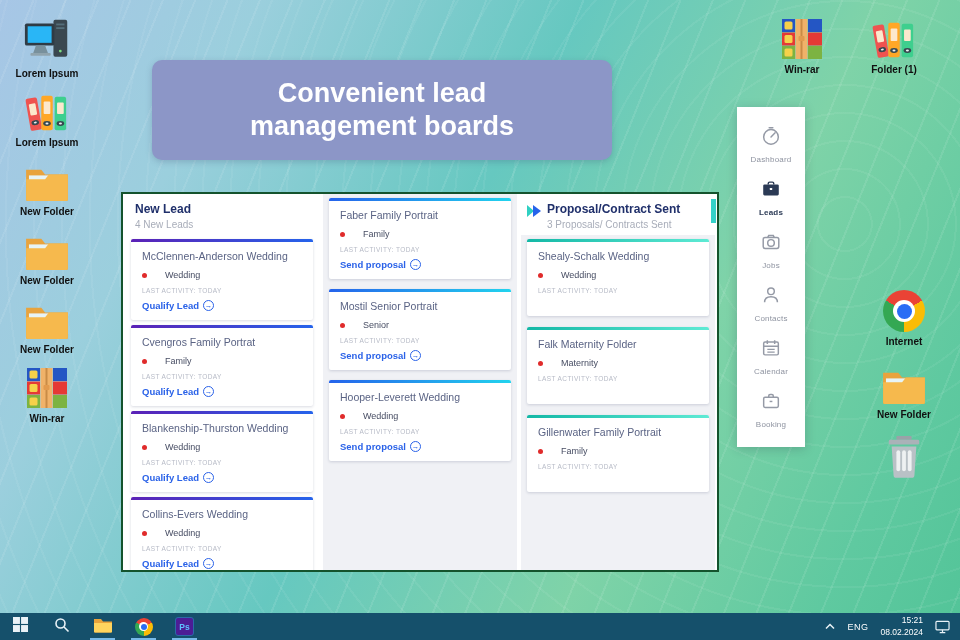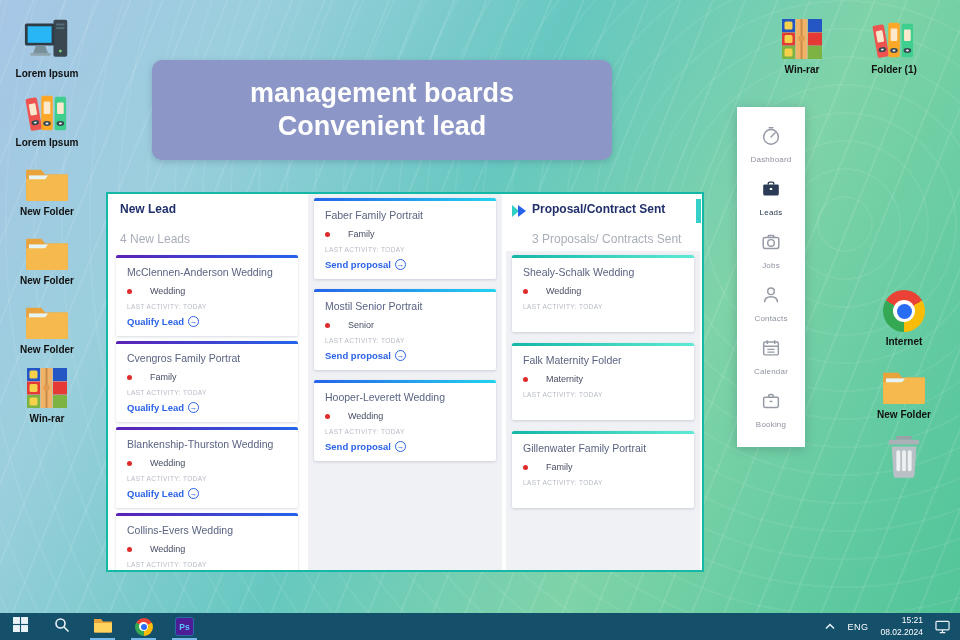--- a/index.html
+++ b/index.html
@@ -30,28 +30,28 @@
   .taskbar .chrome-white{width:9px;height:9px;margin:-4.5px 0 0 -4.5px}
   .taskbar .chrome-blue{width:6px;height:6px;margin:-3px 0 0 -3px}
 
   
   .banner{position:absolute;left:152px;top:60px;width:460px;height:100px;background:#8c96c7;
     border-radius:10px;display:flex;flex-direction:column;align-items:center;justify-content:center;
     color:#fff;font-weight:700;font-size:27px;line-height:1.23;text-align:center;
     box-shadow:0 2px 6px rgba(60,70,110,.25)}
 
   
-  .board{position:absolute;left:106px;top:192px;width:598px;height:380px;background:#fff;
-    border:2px solid #14b8a6;box-sizing:border-box;display:flex;overflow:hidden}
+  .board{position:absolute;left:121px;top:192px;width:598px;height:380px;background:#fff;
+    border:2px solid #14532d;box-sizing:border-box;display:flex;overflow:hidden}
   .column{flex:1 1 0;display:flex;flex-direction:column;min-width:0}
   .col-header{padding:8px 8px 5px 12px;position:relative;background:#fff}
   .col-header.with-arrow{padding-left:28px}
   .col-arrow{position:absolute;left:7px;top:10px}
   .col-title{font-size:12px;font-weight:700;color:#20306b;white-space:nowrap}
-  .col-sub{font-size:12px;color:#a8adb9;margin-top:16px;white-space:nowrap}
+  .col-sub{font-size:10px;color:#a8adb9;margin-top:3px;white-space:nowrap}
   .col-body{flex:1;margin:0 2px;padding:4px 6px;overflow:hidden}
   .card{background:#fff;border-radius:2px;box-shadow:0 1px 3px rgba(40,50,90,.18);margin-bottom:5px}
   .card-accent{height:3px;border-radius:2px 2px 0 0}
   .card-inner{padding:8px 11px 9px}
   .card-title{font-size:10.5px;color:#5a6384;margin-bottom:8px;white-space:nowrap;overflow:hidden}
   .card-tag{display:flex;align-items:center;gap:18px;font-size:9px;color:#474d63;margin-bottom:7px}
   .tag-dot{width:5px;height:5px;border-radius:50%;flex:0 0 auto}
   .card-activity{font-size:6.5px;color:#b6bac6;letter-spacing:.4px;margin-bottom:6px;white-space:nowrap}
   .card-action{display:flex;align-items:center;gap:4px;font-size:9.5px;font-weight:700;cursor:pointer}
   .action-circle{width:11px;height:11px;border-radius:50%;display:flex;align-items:center;justify-content:center;
@@ -60,21 +60,21 @@
   .column:nth-child(3) .card{margin-bottom:11px}
   .column:nth-child(3) .card-inner{padding-bottom:16px}
   .board-scrollbar{position:absolute;right:1px;top:5px;width:5px;height:24px;background:#35d1c9}
 
   
   .sidenav{position:absolute;left:737px;top:107px;width:68px;height:340px;background:#fff;
     box-shadow:0 2px 10px rgba(30,40,60,.22);display:flex;flex-direction:column;align-items:center;
     justify-content:space-evenly;padding:4px 0;box-sizing:border-box}
   .nav-item{display:flex;flex-direction:column;align-items:center;gap:4px;cursor:pointer}
   .nav-label{font-size:8px;color:#8e93a0;letter-spacing:.2px}
-  .nav-item.active .nav-label{color:#2b3a55;font-weight:400}
+  .nav-item.active .nav-label{color:#2b3a55;font-weight:700}
 
   
   .taskbar{position:absolute;left:0;right:0;bottom:0;height:27px;background:#15506b;
     display:flex;align-items:center;z-index:5}
   .tb-btn{width:41px;height:100%;display:flex;align-items:center;justify-content:center;position:relative;cursor:pointer}
   .tb-ind{position:absolute;bottom:0;left:8px;right:8px;height:2px;background:#76b9e8}
   .ps-badge{width:17px;height:17px;background:#4c1d95;color:#5ec0ff;border:1px solid #2b69a8;border-radius:3px;
     font-size:8.5px;font-weight:700;display:flex;align-items:center;justify-content:center}
   .tray{margin-left:auto;display:flex;align-items:center;gap:12px;padding-right:10px;color:#fff;height:100%}
   .tray-item{display:flex;align-items:center;justify-content:center;cursor:pointer}
@@ -252,22 +252,22 @@
           <rect x="12" y="17" width="4" height="22" rx="2" fill="#eef1f2"></rect>
           <rect x="18" y="17" width="4" height="22" rx="2" fill="#eef1f2"></rect>
           <rect x="24" y="17" width="4" height="22" rx="2" fill="#eef1f2"></rect>
         </svg>
       </span>
     <span class="dicon-label"></span>
   </div>
 </div>
 
 <div class="banner">
+  <div>Convenient lead</div>
   <div>management boards</div>
-  <div>Convenient lead</div>
 </div>
 
 <div class="board" id="board">
 
   <div class="column">
     <div class="col-header">
 
       <div class="col-title">New Lead</div>
       <div class="col-sub">4 New Leads</div>
     </div>

